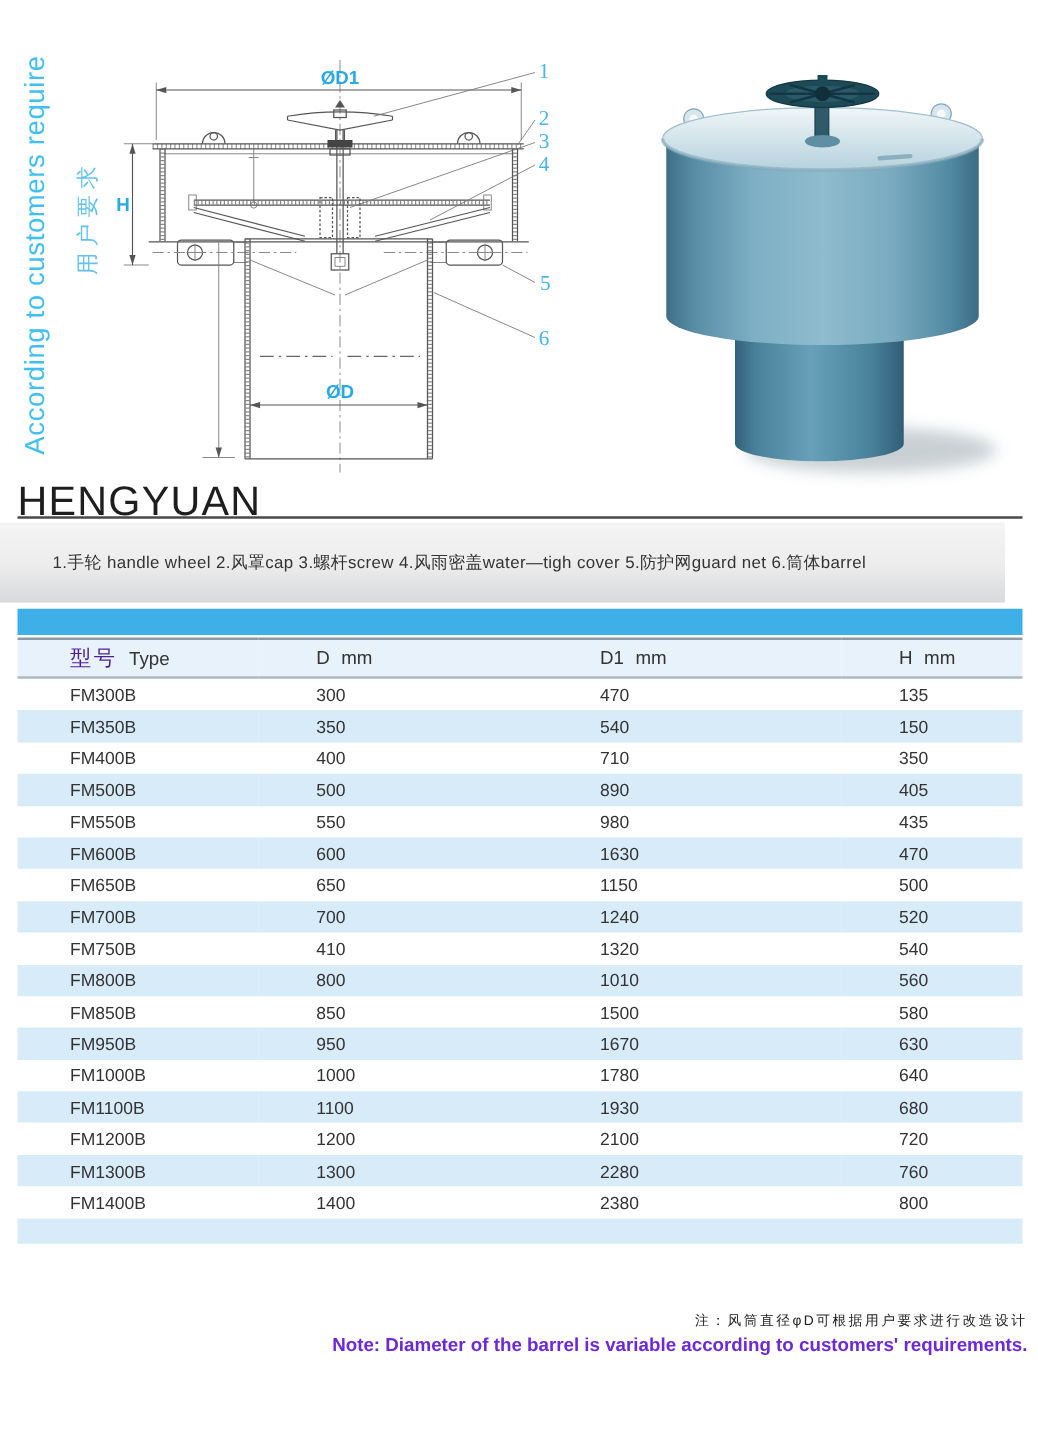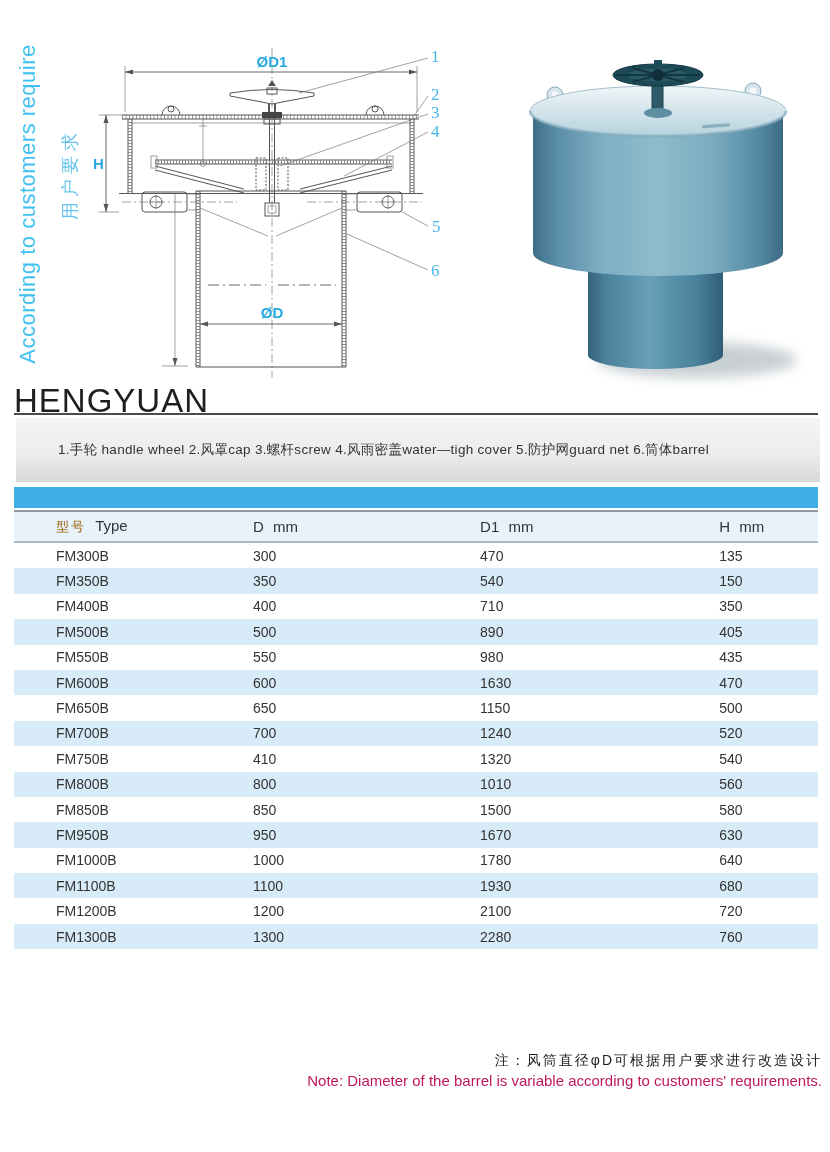--- a/index.html
+++ b/index.html
@@ -13,43 +13,43 @@
         transform-origin:0 0;transform:rotate(-90deg) translateX(-100px);
         font-size:18px;color:#4ab9e9;letter-spacing:5px;text-align:center;line-height:26px;opacity:.85;}
   
   .drawing{position:absolute;left:92px;top:36px;}
   .photo{position:absolute;left:492px;top:40px;}
   
   .brand{position:absolute;left:14px;top:382px;margin:0;font-size:33px;font-weight:400;
          letter-spacing:1px;color:#1e1e1e;}
   .rule{position:absolute;left:14px;top:413px;width:804px;height:2px;background:#4a4a4a;}
   
-  .legend-bar{position:absolute;left:16px;top:418px;width:804px;height:64px;
+  .legend-bar{position:absolute;left:0;top:418px;width:804px;height:64px;
               background:linear-gradient(180deg,#f5f5f5 0%,#ececec 55%,#d7d9db 100%);
               line-height:64px;padding-left:42px;box-sizing:border-box;
               font-size:13.5px;color:#333;letter-spacing:.3px;white-space:nowrap;}
   .cyan-bar{position:absolute;left:14px;top:487px;width:804px;height:21px;background:#3fb0e7;}
   
   table.spec{position:absolute;left:14px;top:510px;width:804px;border-collapse:collapse;
              font-size:14px;color:#333;table-layout:fixed;}
   table.spec col.c1{width:24%}table.spec col.c2{width:28%}table.spec col.c3{width:30%}table.spec col.c4{width:18%}
   table.spec th{height:27px;background:#e7f2fa;border-top:2px solid #8d9aa4;border-bottom:2px solid #aebbc4;
                 font-weight:400;text-align:left;word-spacing:5px;color:#333;font-size:15px;}
-  table.spec th .zh{color:#a16207;font-size:13px;letter-spacing:2px;}
+  table.spec th .zh{color:#4c1d95;font-size:17px;letter-spacing:2px;}
   table.spec td{height:25.4px;padding:0;}
   table.spec th:nth-child(1),table.spec td:nth-child(1){padding-left:42px;}
   table.spec th:nth-child(2),table.spec td:nth-child(2){padding-left:46px;}
   table.spec th:nth-child(3),table.spec td:nth-child(3){padding-left:48px;}
   table.spec th:nth-child(4),table.spec td:nth-child(4){padding-left:46px;}
   table.spec tbody tr:nth-child(even){background:#d8ebf8;}
   table.spec tbody tr.blank td{height:20px;}
   
   .notes{position:absolute;right:8px;top:1050px;text-align:right;line-height:1.45;}
-  .note-zh{font-size:14px;color:#1c1c1c;letter-spacing:2px;}
-  .note-en{font-size:15px;color:#be185d;font-weight:400;margin-left:24px;}
+  .note-zh{font-size:11px;color:#1c1c1c;letter-spacing:2px;}
+  .note-en{font-size:15px;color:#6d28d9;font-weight:700;margin-left:24px;}
   
   .ln{stroke:#555;stroke-width:1;fill:none;}
   .lt{stroke:#777;stroke-width:.7;fill:none;}
   .hv{stroke:#999;stroke-width:4;stroke-dasharray:1 2.5;fill:none;}
   .hv2{stroke:#888;stroke-width:3;stroke-dasharray:1 2;fill:none;}
   .cl{stroke:#8a8a8a;stroke-width:.8;stroke-dasharray:9 3 2 3;fill:none;}
   .dim{stroke:#555;stroke-width:.9;fill:none;}
   .brk{stroke:#666;stroke-width:1;stroke-dasharray:11 4 2 4;fill:none;}
   .spring{stroke:#555;stroke-width:1;fill:none;stroke-dasharray:2 1.6;}
   .dimtxt{fill:#29a9e2;font-family:"Liberation Sans",sans-serif;font-size:15px;font-weight:700;}
@@ -374,20 +374,26 @@
           <td>1200</td>
           <td>2100</td>
           <td>720</td>
         </tr>
         <tr>
           <td>FM1300B</td>
           <td>1300</td>
           <td>2280</td>
           <td>760</td>
         </tr>
+        <tr>
+          <td>FM1400B</td>
+          <td>1400</td>
+          <td>2380</td>
+          <td>800</td>
+        </tr>
         <tr class="blank">
           <td colspan="4"></td>
         </tr>
       </tbody>
   </table>
 
   <div class="notes">
     <div class="note-zh">注：风筒直径φD可根据用户要求进行改造设计</div>
     <div class="note-en">Note: Diameter of the barrel is variable according to customers' requirements.</div>
   </div>

